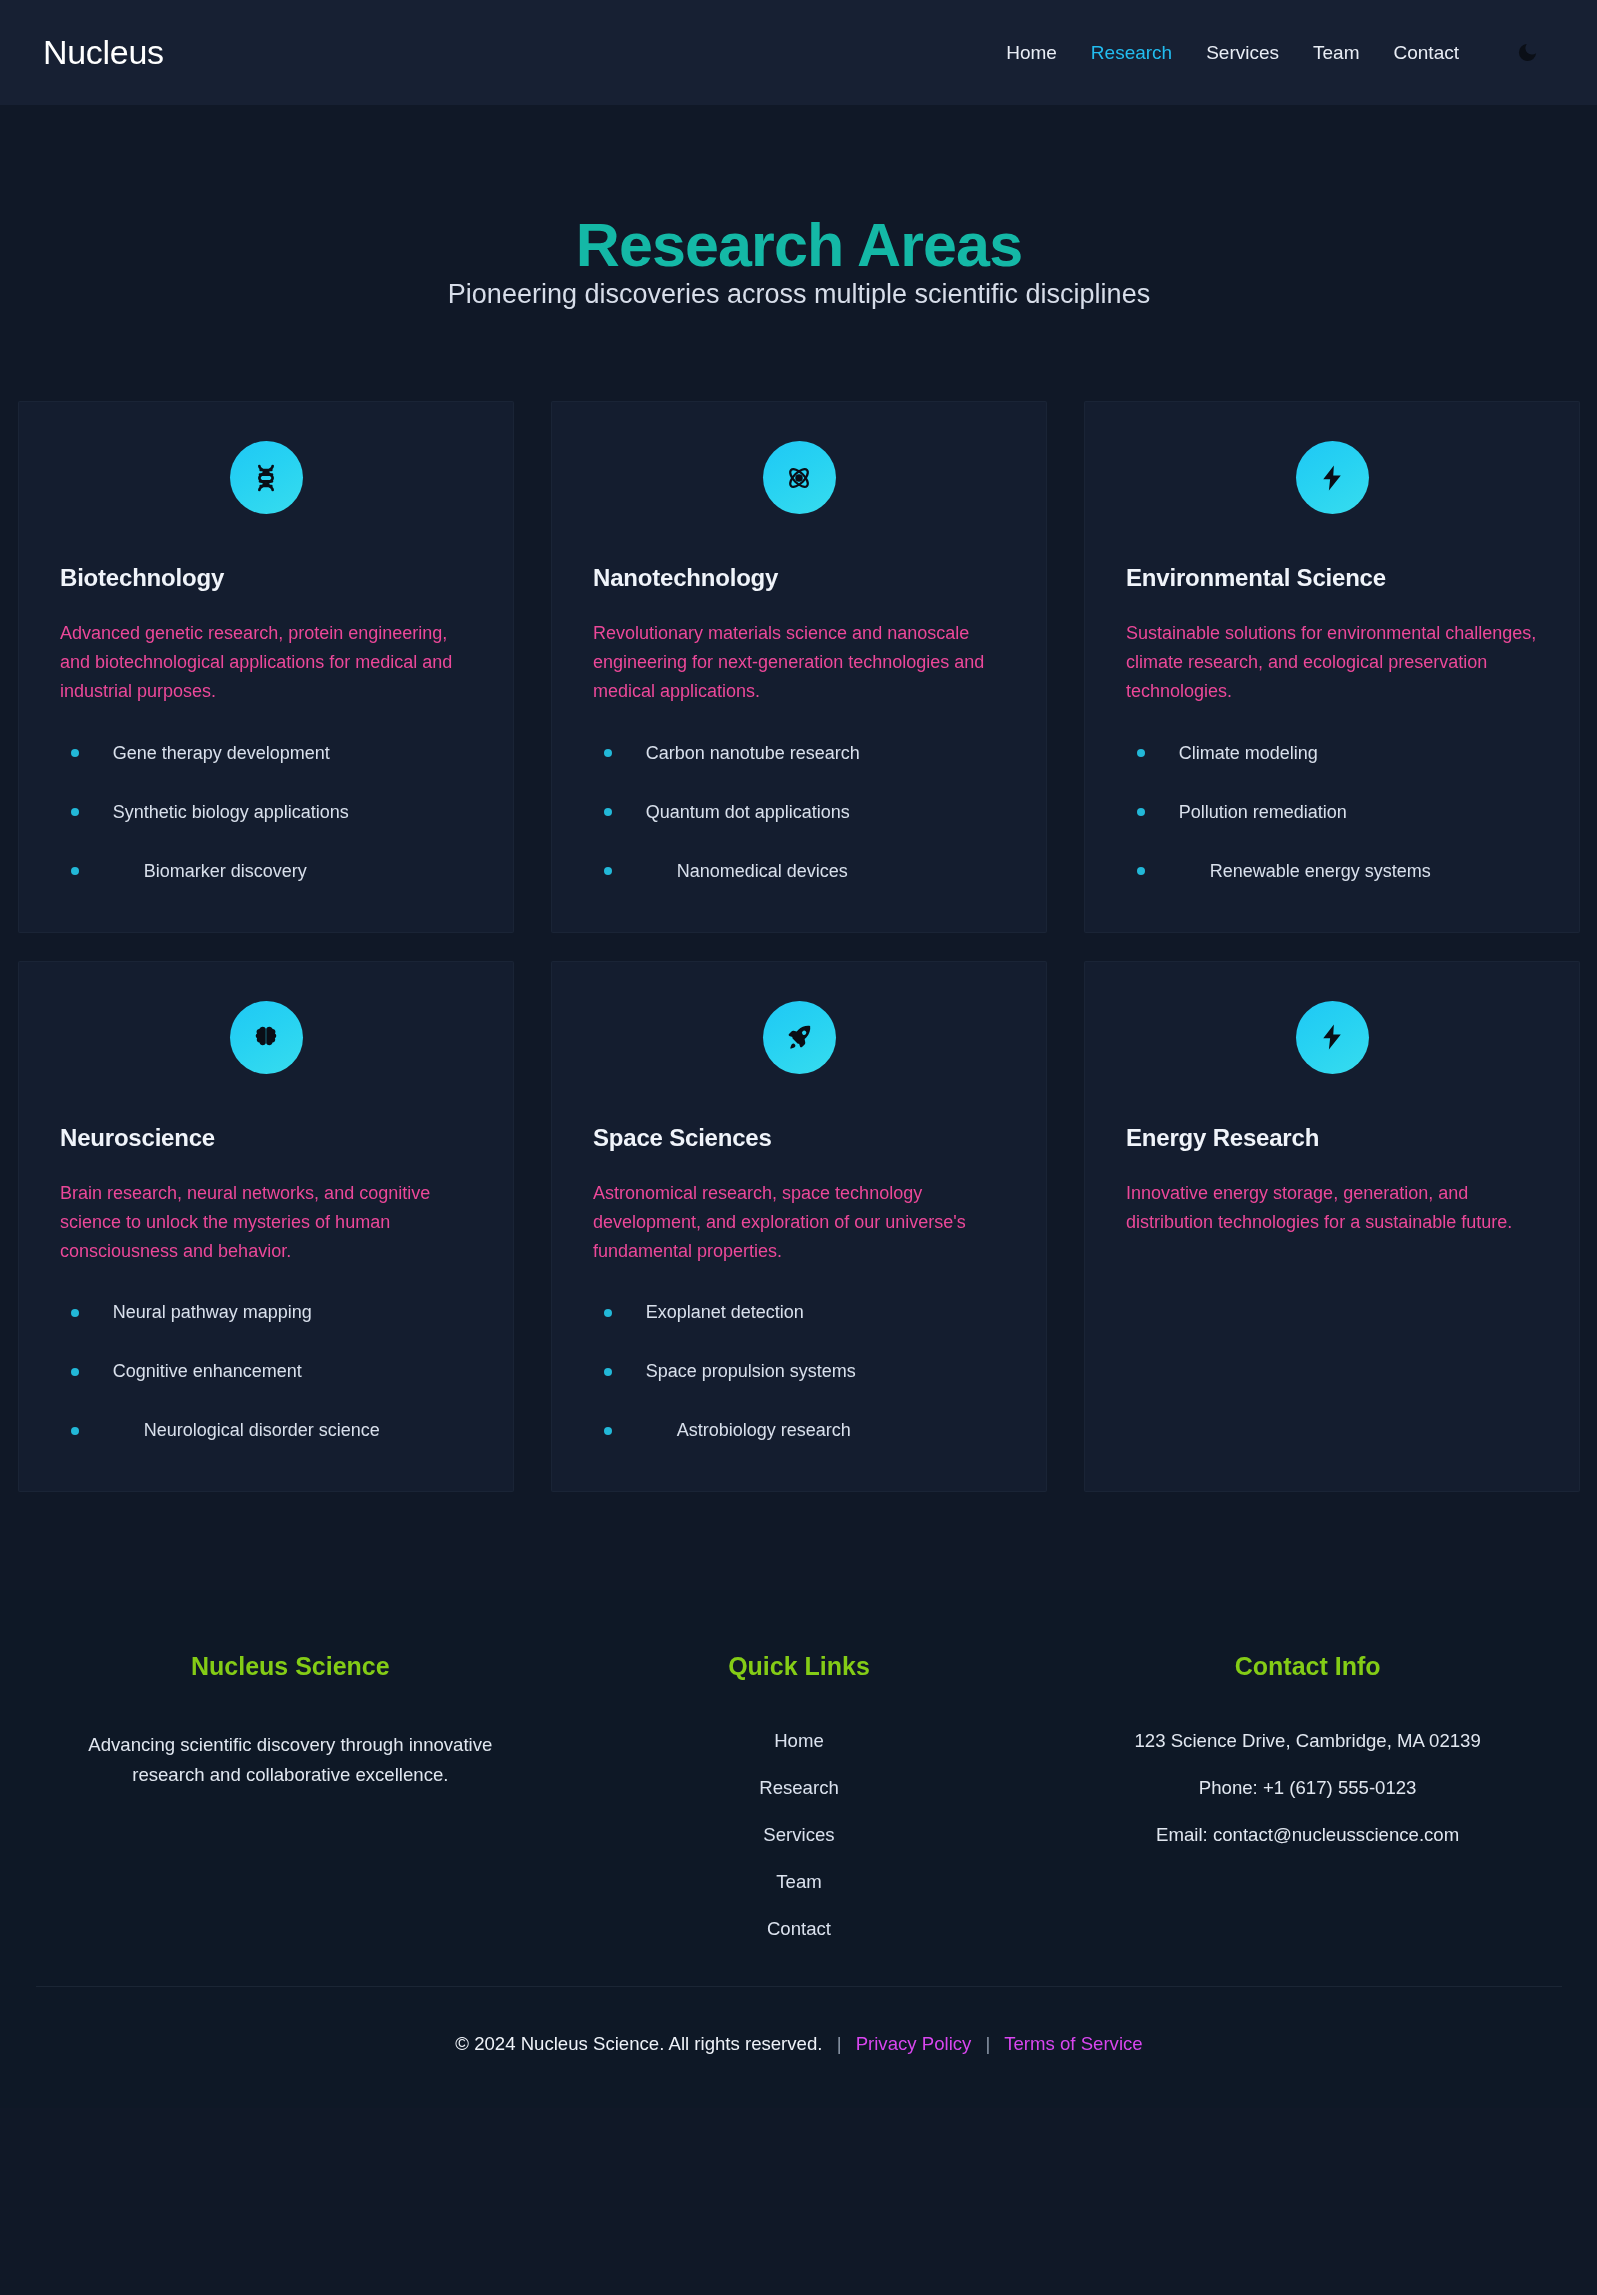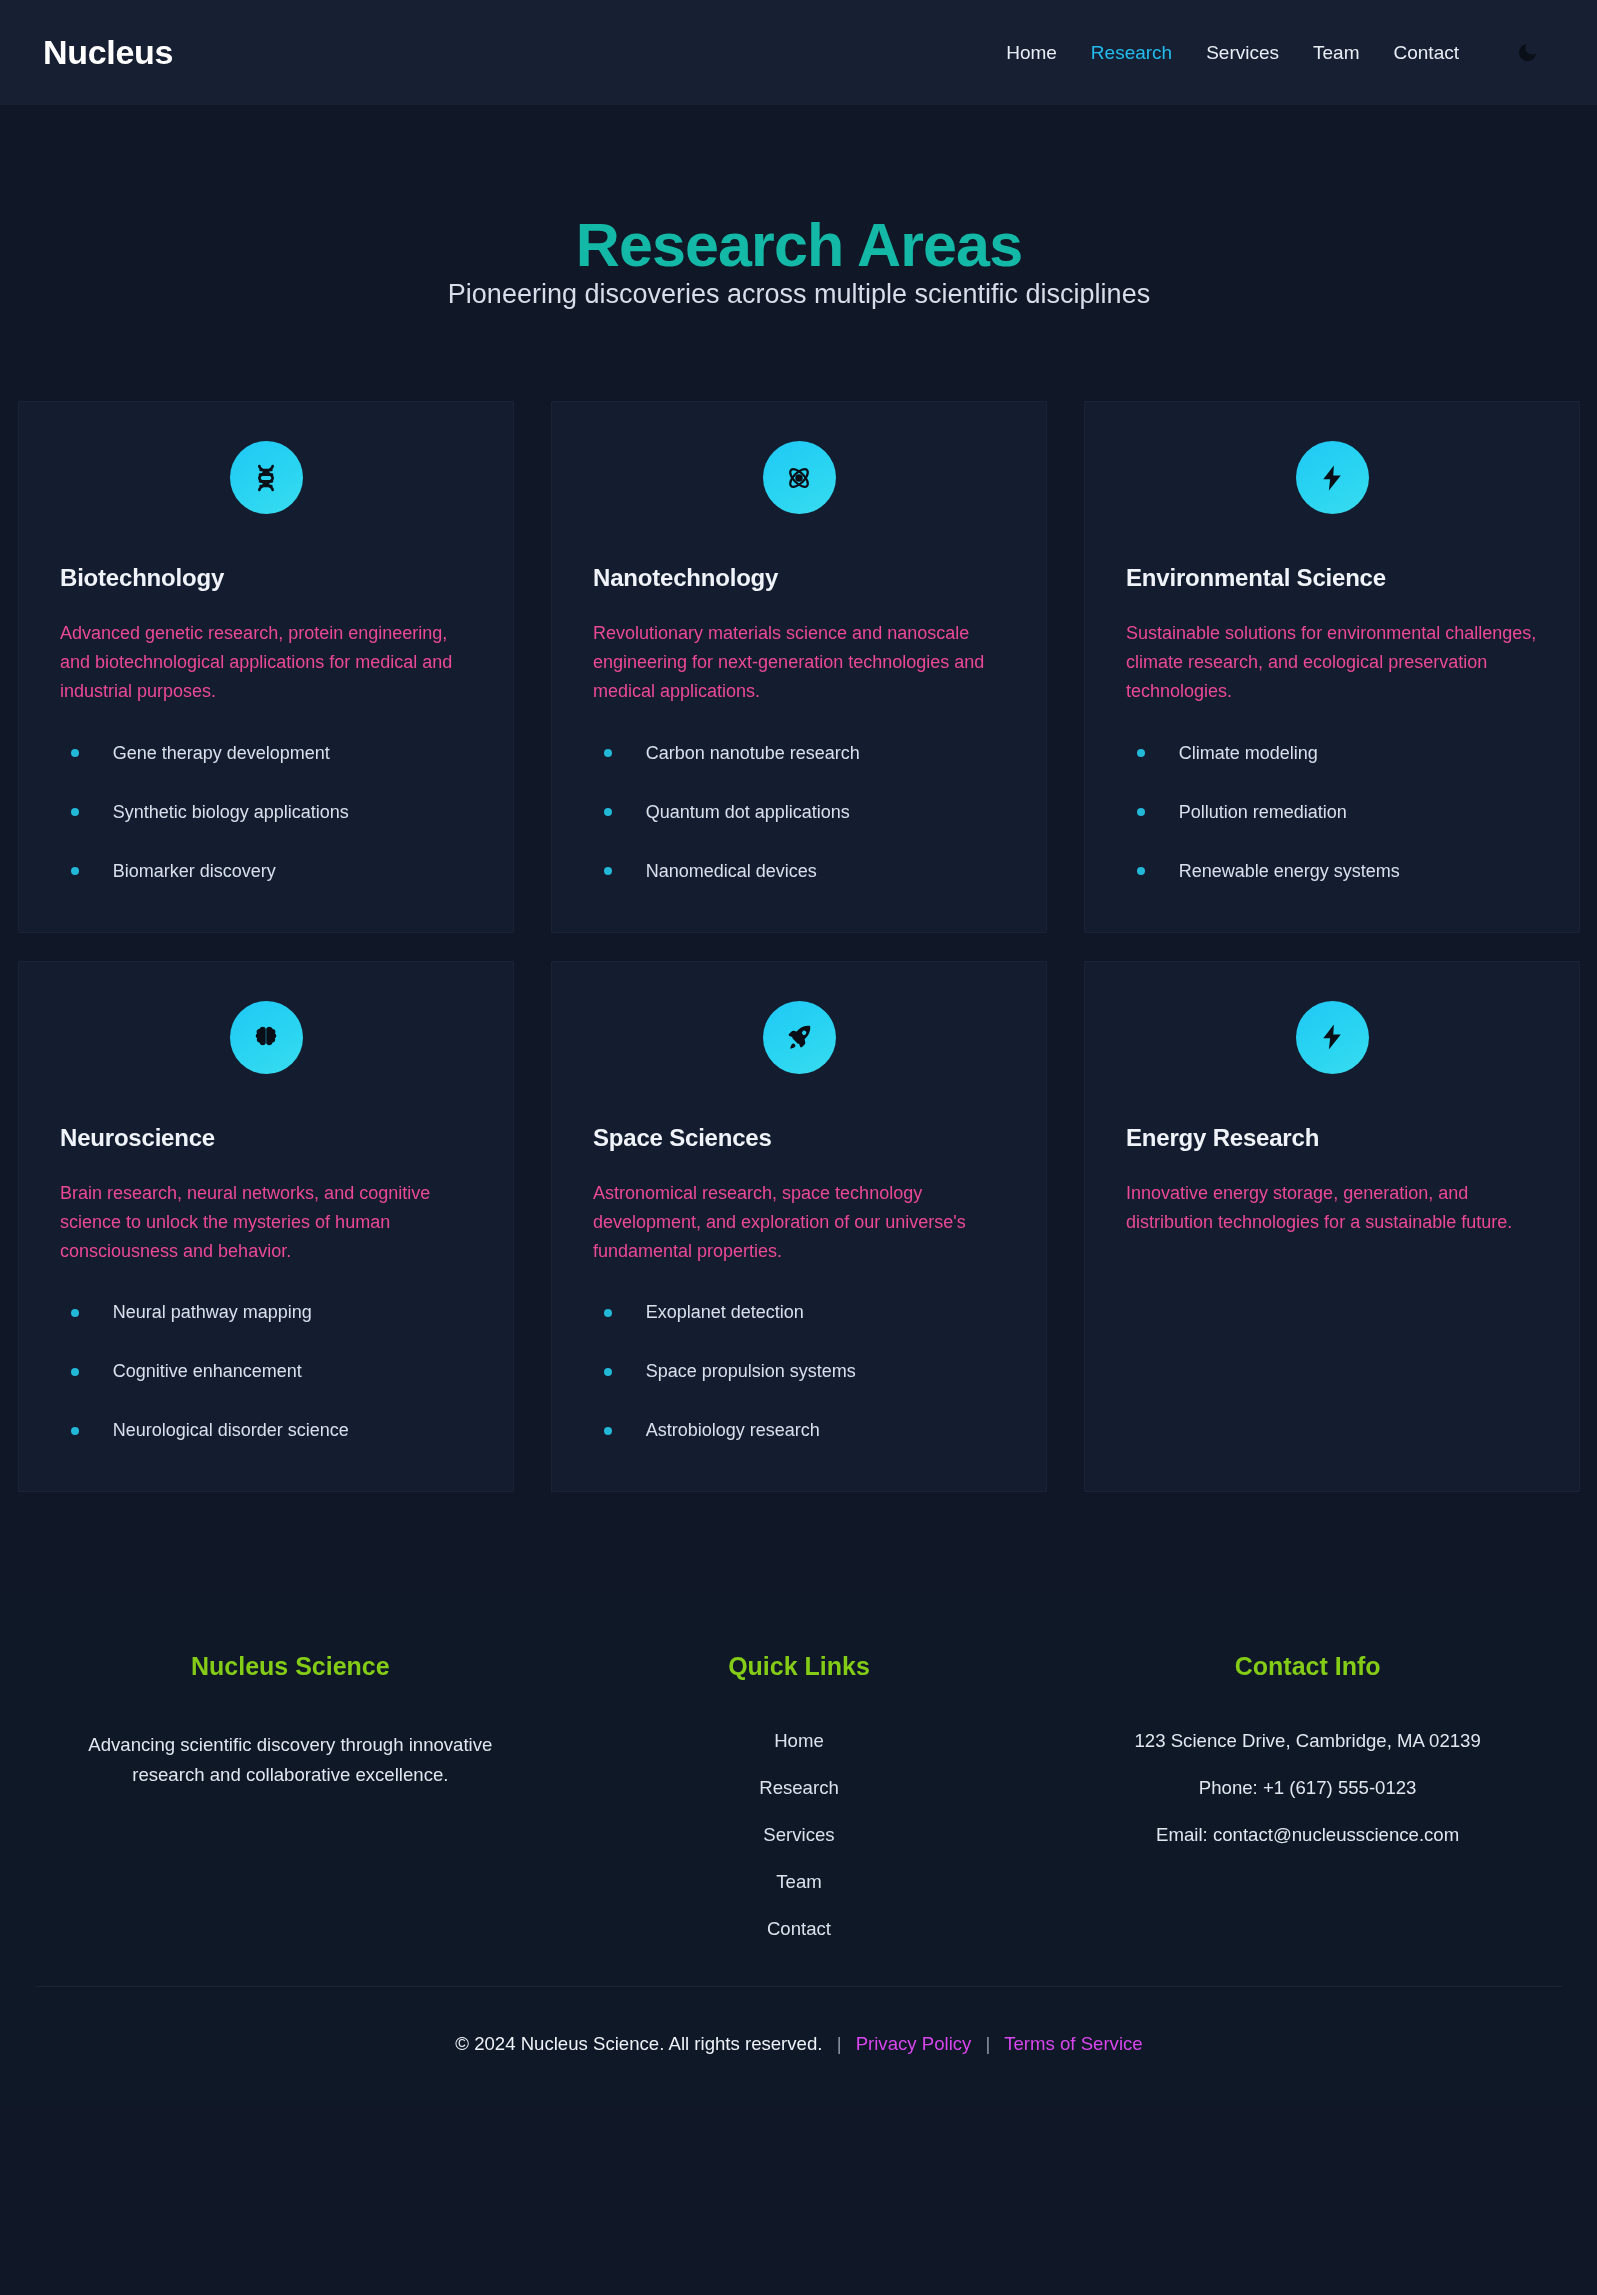--- a/index.html
+++ b/index.html
@@ -15,21 +15,21 @@
   .header {
     height:105px;
     background:#172033;
     display:flex;
     align-items:center;
     justify-content:space-between;
     padding:0 36px;
   }
   .brand {
     font-size:34px;
-    font-weight:bold;
+    font-weight:normal;
     color:#ffffff;
     letter-spacing:-0.3px;
     padding-left:7px;
   }
   .nav {
     display:flex;
     align-items:center;
     gap:34px;
     padding-right:19.5px;
   }
@@ -105,21 +105,21 @@
     margin-bottom:36px;
   }
   .card-list { list-style:none; }
   .card-list li {
     display:flex;
     align-items:center;
     margin-bottom:38px;
     font-size:18px;
     color:#d9e0ec;
   }
-  .card-list li:last-child { margin-bottom:0; }
+  .card-list li:last-child { margin-bottom:0;gap:31px; }
   .bullet {
     width:8px; height:8px;
     border-radius:50%;
     background:#22b8d8;
     flex:0 0 auto;
     margin-right:34px;
     margin-left:10.7px;
   }
 
   

